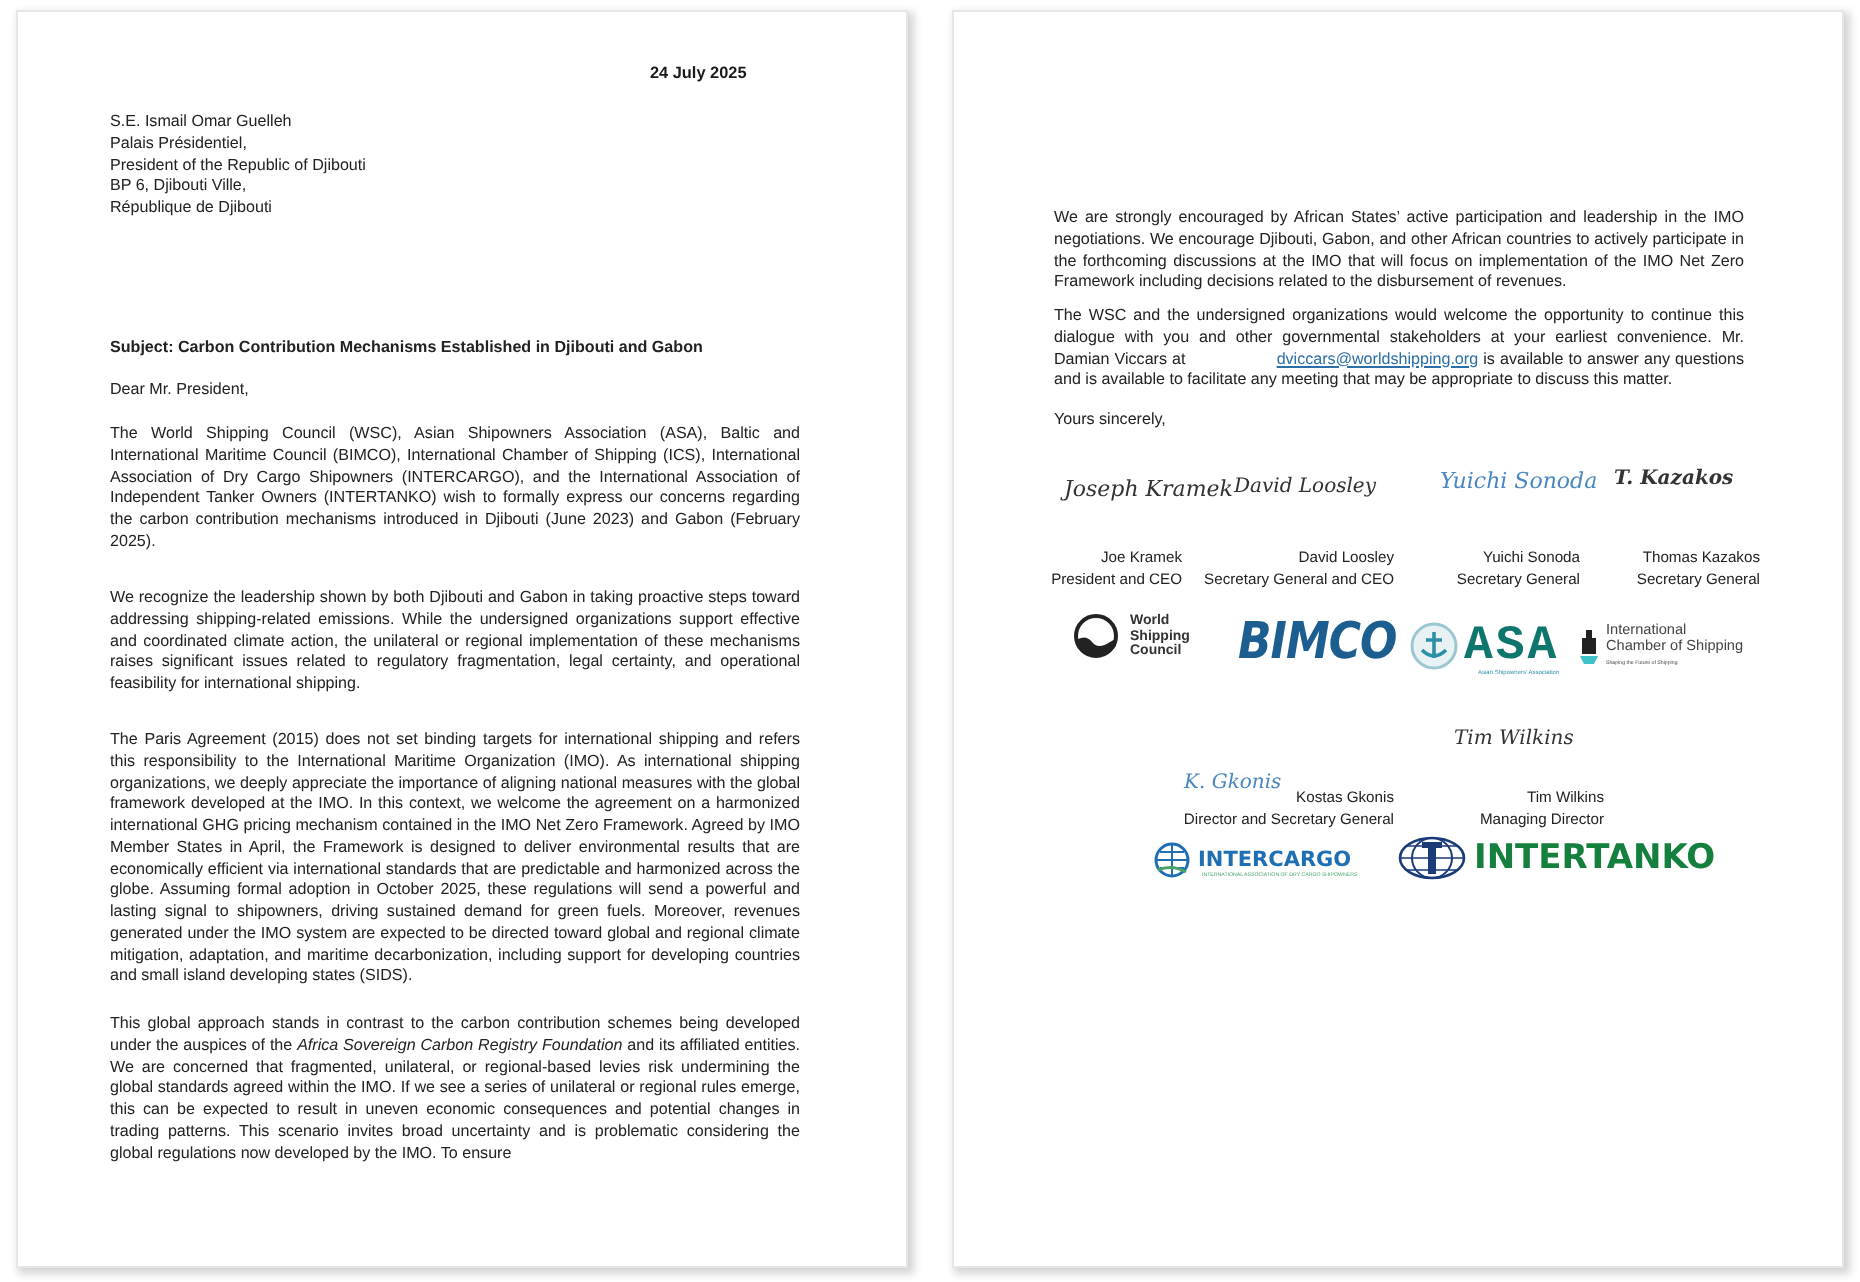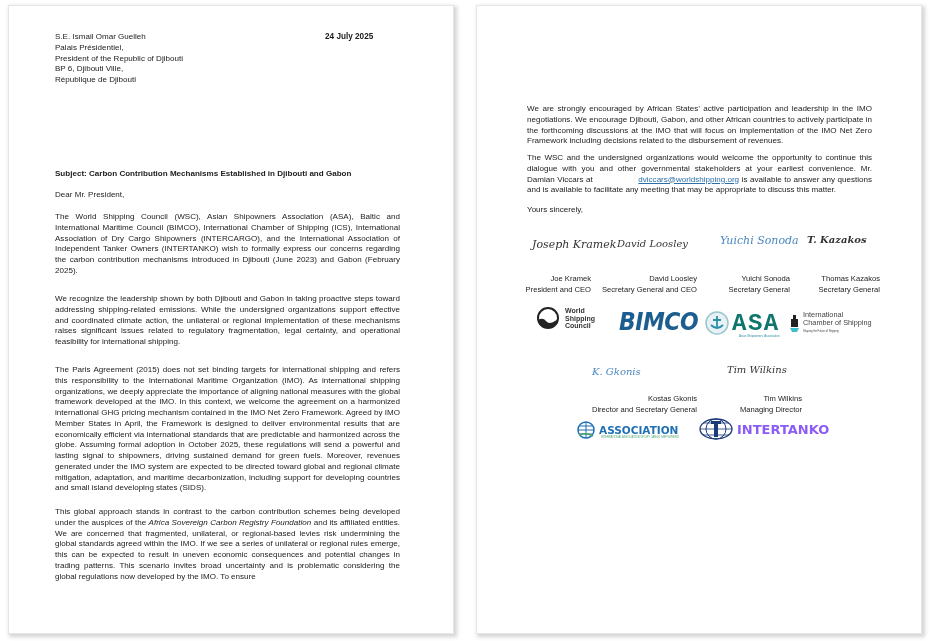--- a/index.html
+++ b/index.html
@@ -30,29 +30,29 @@
   
   .logo { position: absolute; display: flex; align-items: center; }
   .wsc-text { font-size: 7px; line-height: 7.6px; color: #333; font-weight: bold; margin-left: 4px; }
   .bimco { font-weight: bold; font-size: 22px; color: #1c5e8f; letter-spacing: -0.5px; font-family: "DejaVu Sans", sans-serif; transform: scaleY(1.15); }
   .asa { font-weight: bold; font-size: 24px; color: #0f766e; letter-spacing: 1.5px; font-family: Liberation Mono, monospace; }
   .asa-sub { position: absolute; font-size: 3px; color: #2b8fa8; left: 34px; top: 26px; white-space: nowrap; }
   .ics-text { font-size: 7.3px; line-height: 8.2px; color: #444; margin-left: 4px; }
   .ics-sub { font-size: 2.6px; color: #444; display: block; margin-top: 1px; }
   .intercargo { font-weight: bold; font-size: 10.5px; color: #1f6fb4; font-family: "DejaVu Sans", sans-serif; }
   .intercargo-sub { position: absolute; font-size: 2.6px; color: #4aa36a; left: 24px; top: 16px; white-space: nowrap; }
-  .intertanko { font-weight: bold; font-size: 13px; color: #8b5cf6; font-family: "DejaVu Sans", sans-serif; margin-left: 4px; }
+  .intertanko { font-weight: bold; font-size: 17px; color: #15803d; font-family: "DejaVu Sans", sans-serif; margin-left: 4px; }
 </style>
 </head>
 <body>
 
 <div class="page page-left">
   <div class="date" style="left:316px; top:26px;text-align:center;">24 July 2025</div>
 
-  <div class="txt" style="left:46px; top:26px; width:300px;">
+  <div class="txt" style="left:46px; top:50px; width:300px;">
     <span class="addr-line">S.E. Ismail Omar Guelleh</span>
     <span class="addr-line">Palais Présidentiel,</span>
     <span class="addr-line">President of the Republic of Djibouti</span>
     <span class="addr-line">BP 6, Djibouti Ville,</span>
     <span class="addr-line">République de Djibouti</span>
   </div>
 
   <div class="txt bold" style="left:46px; top:163px; width:360px;">Subject: Carbon Contribution Mechanisms Established in Djibouti and Gabon</div>
   <div class="txt" style="left:46px; top:184px; width:360px;">Dear Mr. President,</div>
 
@@ -124,39 +124,39 @@
       <path d="M1 4 L8 4 L8 12 L1 12 Z" fill="#222"></path>
       <path d="M0 13 L9 13 L7 17 L2 17 Z" fill="#3fc1c9"></path>
     </svg>
     <div class="ics-text">
       <div>International</div>
       <div>Chamber of Shipping</div>
       <span class="ics-sub">Shaping the Future of Shipping</span>
     </div>
   </div>
 
-  <div class="sig sig-blue" style="left:115px; top:360px; font-size:10px;">K. Gkonis</div>
+  <div class="sig sig-blue" style="left:115px; top:380px; font-size:10px;">K. Gkonis</div>
   <div class="sig" style="left:250px; top:358px; font-size:10px;">Tim Wilkins</div>
 
   <div class="signer" style="left:80px; top:387px; width:140px;">
     <div>Kostas Gkonis</div>
     <div>Director and Secretary General</div>
   </div>
   <div class="signer" style="left:225px; top:387px; width:100px;">
     <div>Tim Wilkins</div>
     <div>Managing Director</div>
   </div>
 
   <div class="logo" style="left:100px; top:414px; height:20px;">
     <svg width="18" height="18" viewBox="0 0 18 18">
       <circle cx="9" cy="9" r="8" fill="none" stroke="#1f6fb4" stroke-width="1.5"></circle>
       <path d="M1 9 L17 9 M9 1 L9 17 M3 5 L15 5 M3 13 L15 13" stroke="#1f6fb4" stroke-width="1"></path>
       <path d="M2 14 Q9 11 16 15" stroke="#4aa36a" stroke-width="1.5" fill="none"></path>
     </svg>
-    <span class="intercargo" style="margin-left:4px;">ASSOCIATION</span>
+    <span class="intercargo" style="margin-left:4px;">INTERCARGO</span>
     <span class="intercargo-sub">INTERNATIONAL ASSOCIATION OF DRY CARGO SHIPOWNERS</span>
   </div>
 
   <div class="logo" style="left:222px; top:412px; height:22px;">
     <svg width="34" height="22" viewBox="0 0 34 22">
       <ellipse cx="17" cy="11" rx="16" ry="10" fill="none" stroke="#1b3a78" stroke-width="1.3"></ellipse>
       <ellipse cx="17" cy="11" rx="10" ry="10" fill="none" stroke="#1b3a78" stroke-width="1"></ellipse>
       <path d="M1 11 L33 11 M4 5 L30 5 M4 17 L30 17" stroke="#1b3a78" stroke-width="0.8"></path>
       <rect x="12" y="3" width="10" height="3" fill="#1b3a78"></rect>
       <rect x="15" y="3" width="4" height="16" fill="#1b3a78"></rect>

